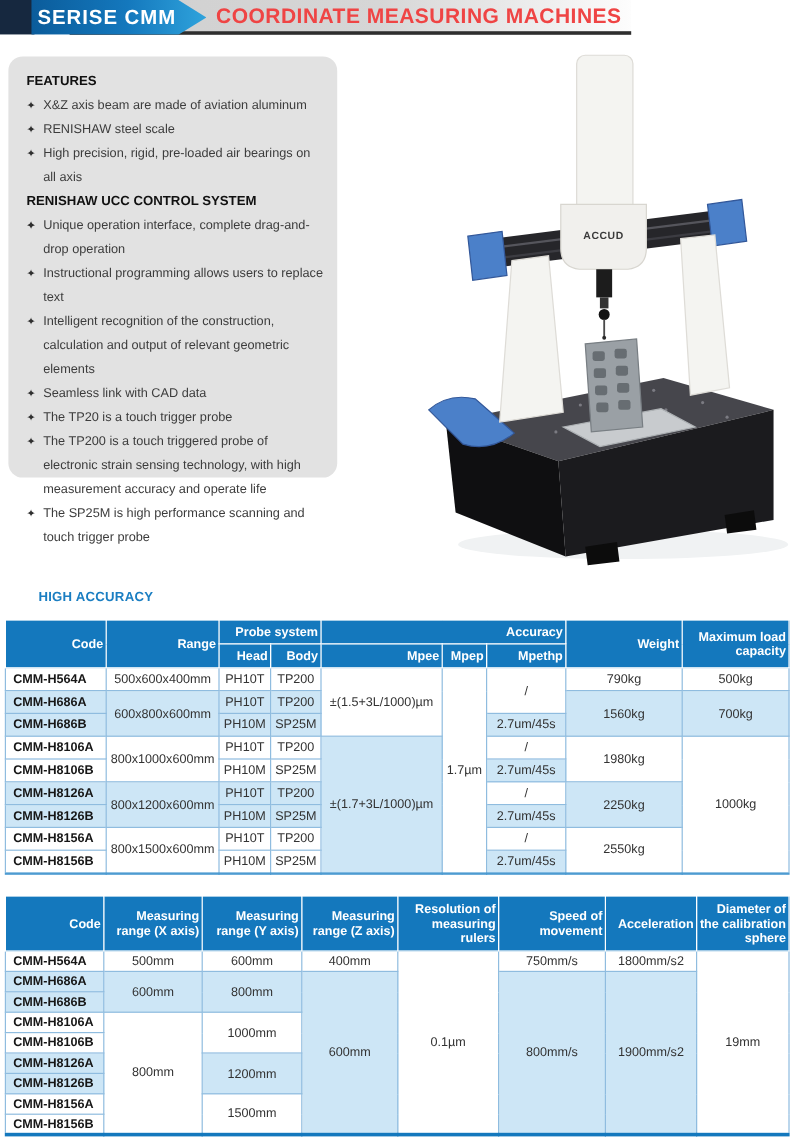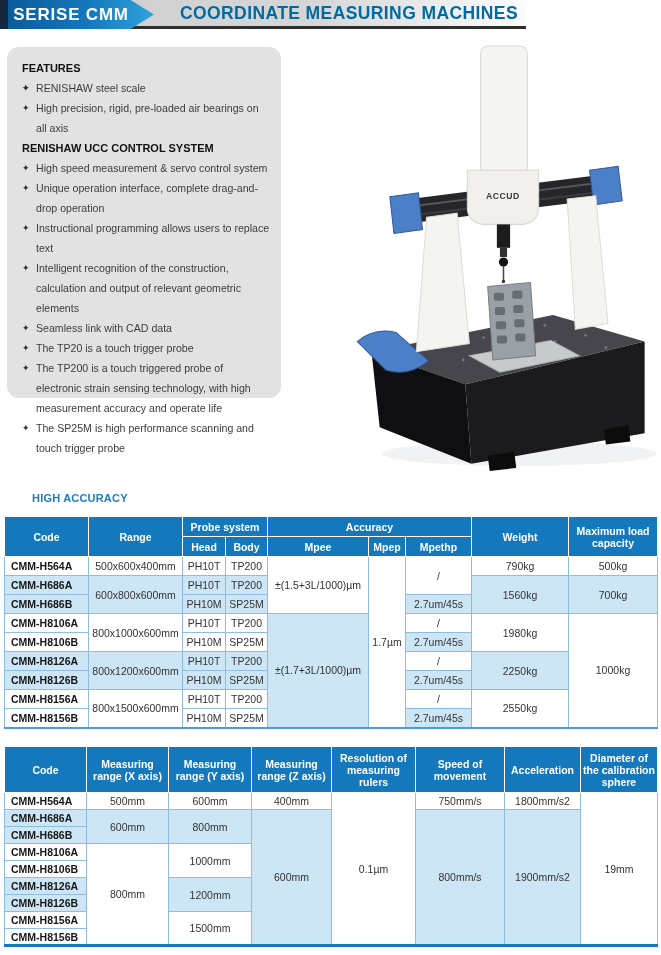--- a/index.html
+++ b/index.html
@@ -8,28 +8,28 @@
     font-family:"Liberation Sans", sans-serif;overflow:hidden;
   }
   
   .gray-bar{
     position:absolute;left:58px;top:0;width:468px;height:26px;
     background:linear-gradient(90deg,#cfcfcf 0%,#d6d6d6 55%,#efefef 85%,#fdfdfd 100%);
     border-bottom:3px solid #2e2e2e;
   }
   .page-title{
     position:absolute;left:180px;top:0;height:26px;line-height:27px;
-    font-size:17.5px;font-weight:bold;color:#0369a1;letter-spacing:.4px;white-space:nowrap;
+    font-size:17.5px;font-weight:bold;color:#ef4444;letter-spacing:.4px;white-space:nowrap;
   }
   .arrow-navy{
     position:absolute;left:0;top:0;width:42px;height:29px;background:#16283f;
     clip-path:polygon(0 0,100% 0,68% 100%,0 100%);
   }
   .arrow-blue{
-    position:absolute;left:8px;top:0;width:146px;height:29px;
+    position:absolute;left:26px;top:0;width:146px;height:29px;
     background:linear-gradient(90deg,#0b5c9b 0%,#1478bd 55%,#2fa3dc 100%);
     clip-path:polygon(0 0,84% 0,100% 50%,84% 100%,0 100%);
     display:flex;align-items:center;justify-content:center;
     color:#fff;font-weight:bold;font-size:17px;letter-spacing:.8px;padding-right:20px;box-sizing:border-box;
   }
   
   .features-box{
     position:absolute;left:7px;top:47px;width:274px;height:351px;
     background:#e2e2e2;border-radius:12px;box-sizing:border-box;
     padding:11px 10px 0 15px;
@@ -46,21 +46,21 @@
     color:#1a7ec2;letter-spacing:.2px;margin-left:24px;
   }
   
   .tbl-wrap1{position:absolute;left:4px;top:516px;width:653px;}
   .tbl-wrap2{position:absolute;left:4px;top:746px;width:653px;}
   table{border-collapse:collapse;width:100%;table-layout:fixed;}
   .tbl-wrap1 table{border:1px solid #8fbcdf;border-bottom:2px solid #4d9bd1;}
   .tbl-wrap2 table{border:1px solid #8fbcdf;border-bottom:3px solid #1478bd;}
   th{
     background:#1478bd;color:#fff;font-size:10.5px;font-weight:bold;
-    border:1px solid #ffffff;padding:1px 2px;text-align:center;vertical-align:middle;
+    border:1px solid #ffffff;padding:1px 2px;text-align:right;vertical-align:middle;
   }
   .tbl-wrap1 thead tr{height:20px;}
   .tbl-wrap2 thead tr{height:46px;}
   td{
     border:1px solid #8fbcdf;font-size:10.5px;color:#333;background:#fff;
     text-align:center;vertical-align:middle;padding:0 2px;
   }
   .tbl-wrap1 tbody tr{height:19px;}
   .tbl-wrap2 tbody tr{height:17px;}
   td.blue{background:#cde6f6;}
@@ -71,25 +71,25 @@
 
 <div class="gray-bar"></div>
 <div class="page-title">COORDINATE MEASURING MACHINES</div>
 <div class="arrow-navy"></div>
 <div class="arrow-blue">
   <span>SERISE CMM</span>
 </div>
 
 <div class="features-box">
   <div class="feat-line heading">FEATURES</div>
-  <div class="feat-line bullet"><span class="blt">✦</span></div>
+  <div class="feat-line bullet"><span class="blt">✦</span><span>X&amp;Z axis beam are made of aviation aluminum</span></div>
   <div class="feat-line bullet"><span class="blt">✦</span><span>RENISHAW steel scale</span></div>
   <div class="feat-line bullet"><span class="blt">✦</span><span>High precision, rigid, pre-loaded air bearings on all axis</span></div>
   <div class="feat-line heading">RENISHAW UCC CONTROL SYSTEM</div>
-  <div class="feat-line bullet"><span class="blt">✦</span><span>High speed measurement &amp; servo control system</span></div>
+  <div class="feat-line bullet"><span class="blt">✦</span></div>
   <div class="feat-line bullet"><span class="blt">✦</span><span>Unique operation interface, complete drag-and-drop operation</span></div>
   <div class="feat-line bullet"><span class="blt">✦</span><span>Instructional programming allows users to replace text</span></div>
   <div class="feat-line bullet"><span class="blt">✦</span><span>Intelligent recognition of the construction, calculation and output of relevant geometric elements</span></div>
   <div class="feat-line bullet"><span class="blt">✦</span><span>Seamless link with CAD data</span></div>
   <div class="feat-line bullet"><span class="blt">✦</span><span>The TP20 is a touch trigger probe</span></div>
   <div class="feat-line bullet"><span class="blt">✦</span><span>The TP200 is a touch triggered probe of electronic strain sensing technology, with high measurement accuracy and operate life</span></div>
   <div class="feat-line bullet"><span class="blt">✦</span><span>The SP25M is high performance scanning and touch trigger probe</span></div>
 </div>
 
 <svg class="machine" viewBox="0 0 300 420">

